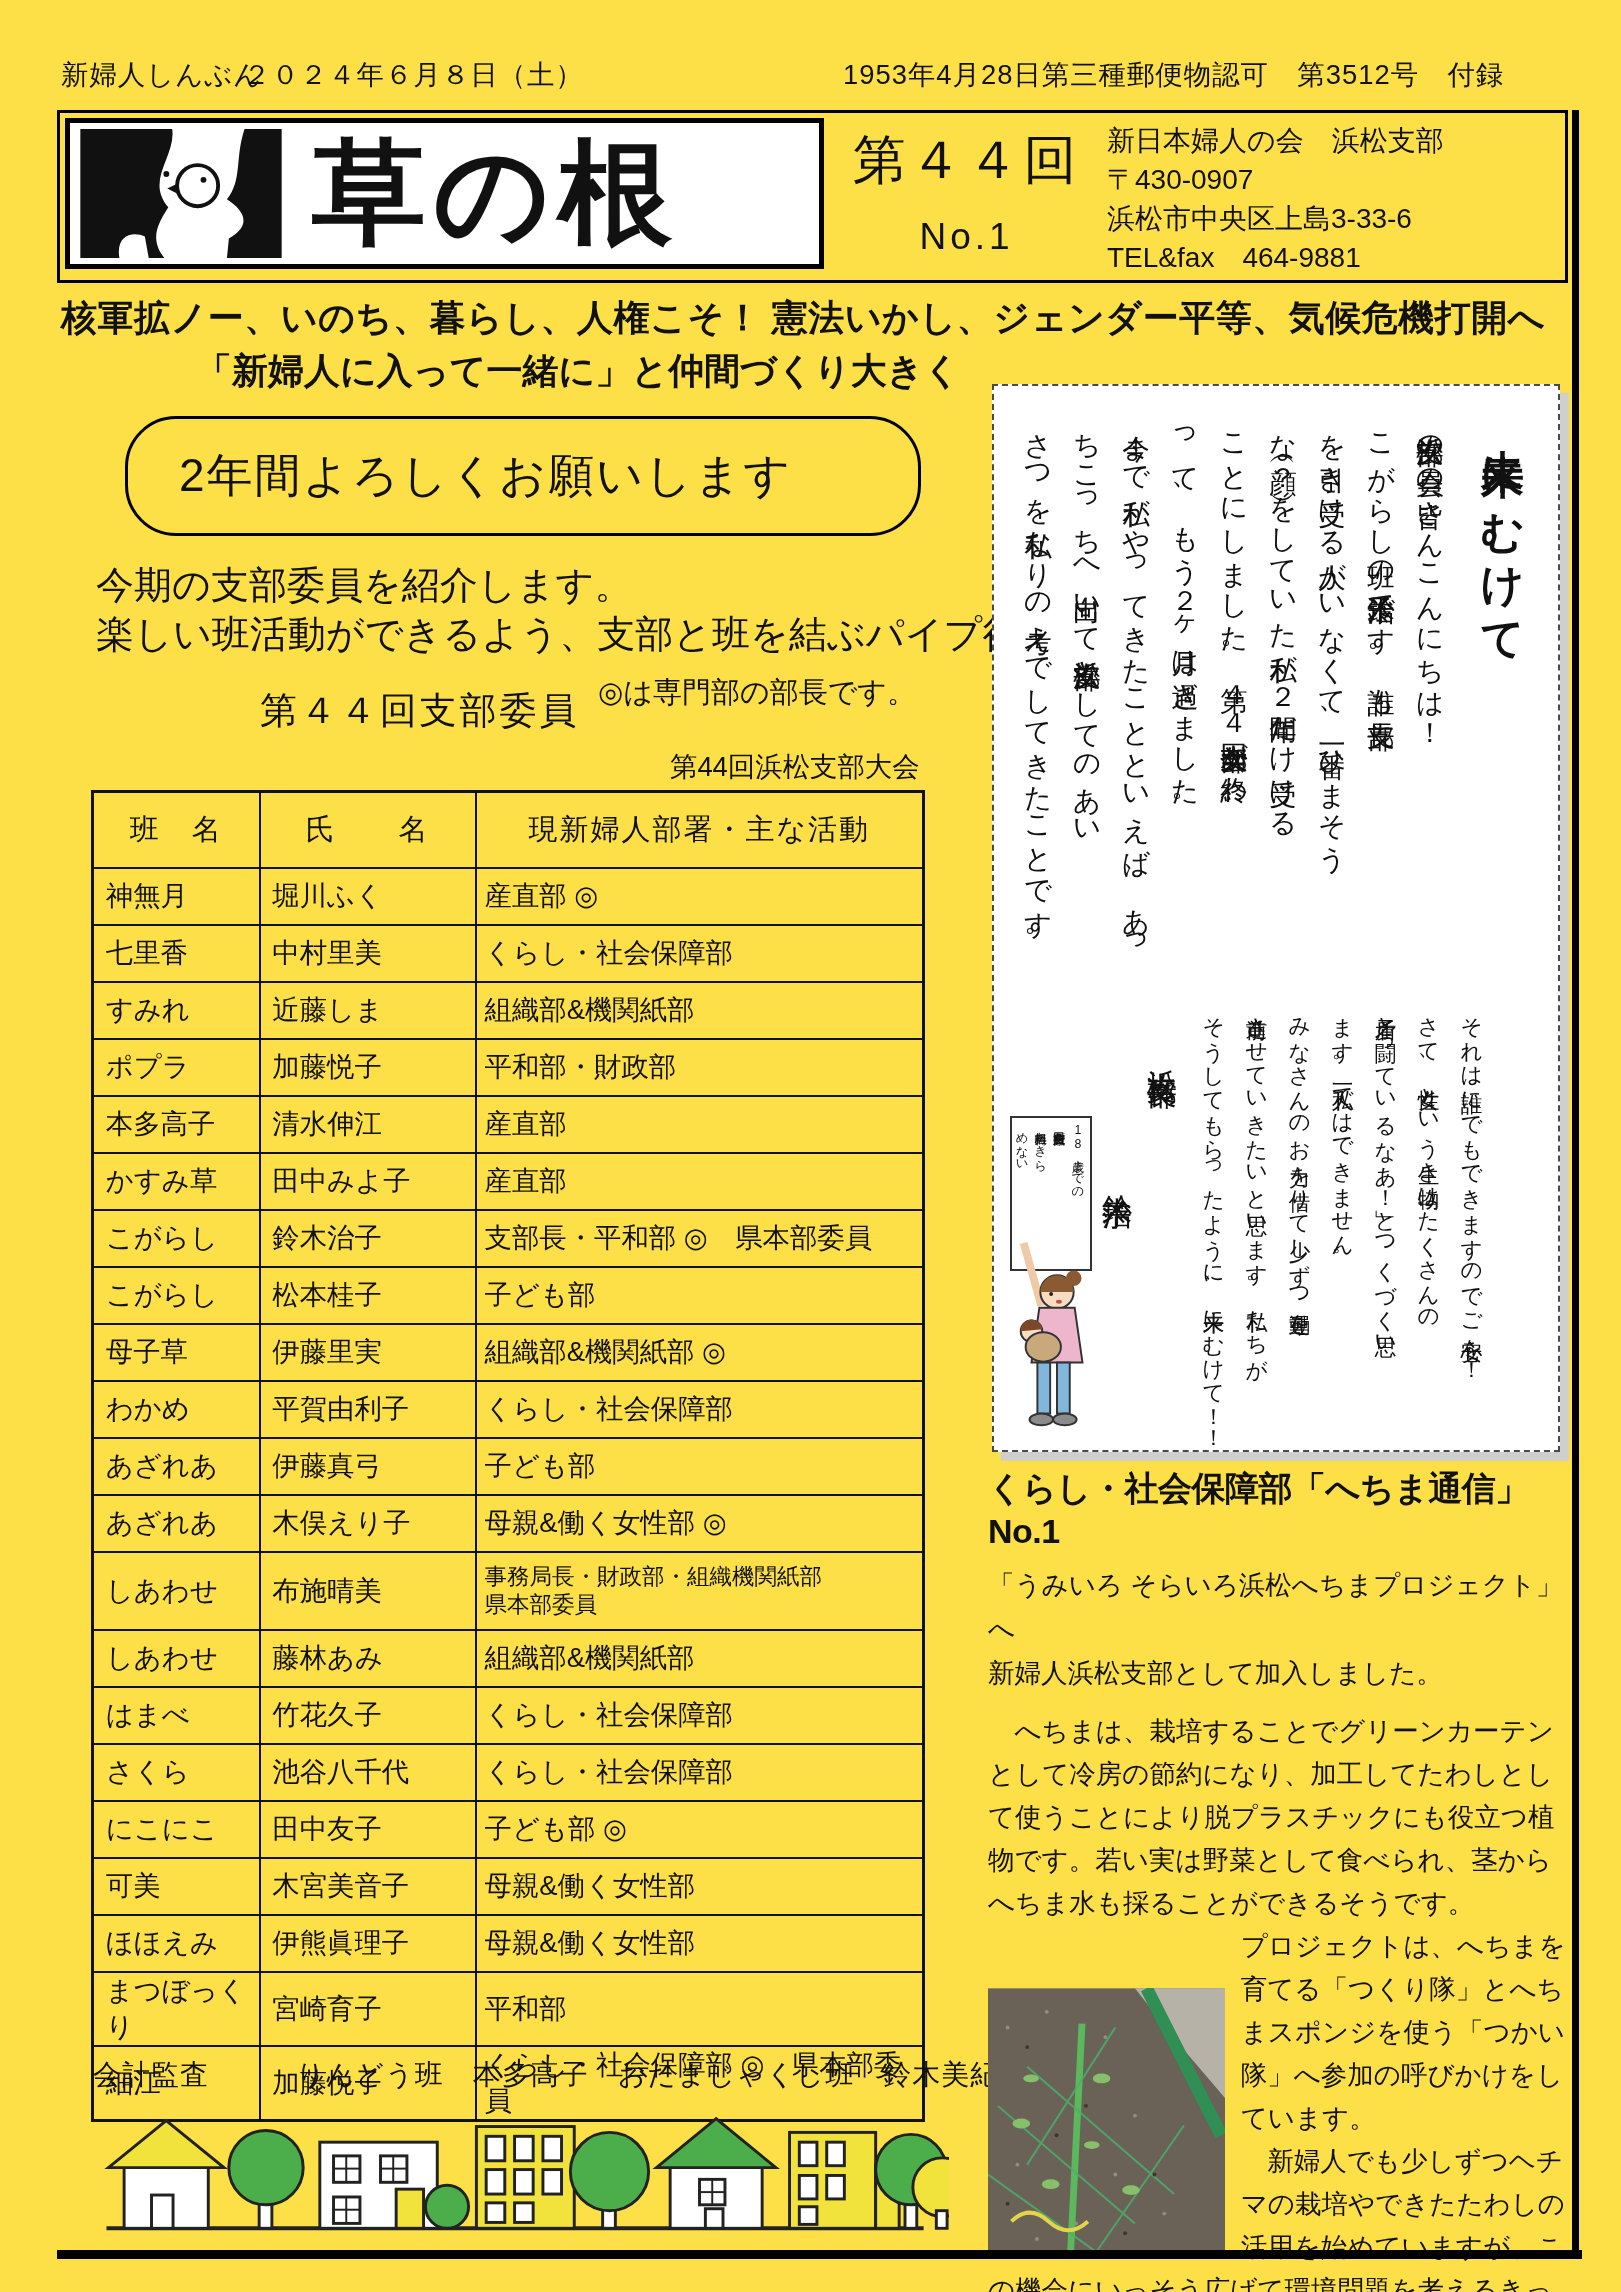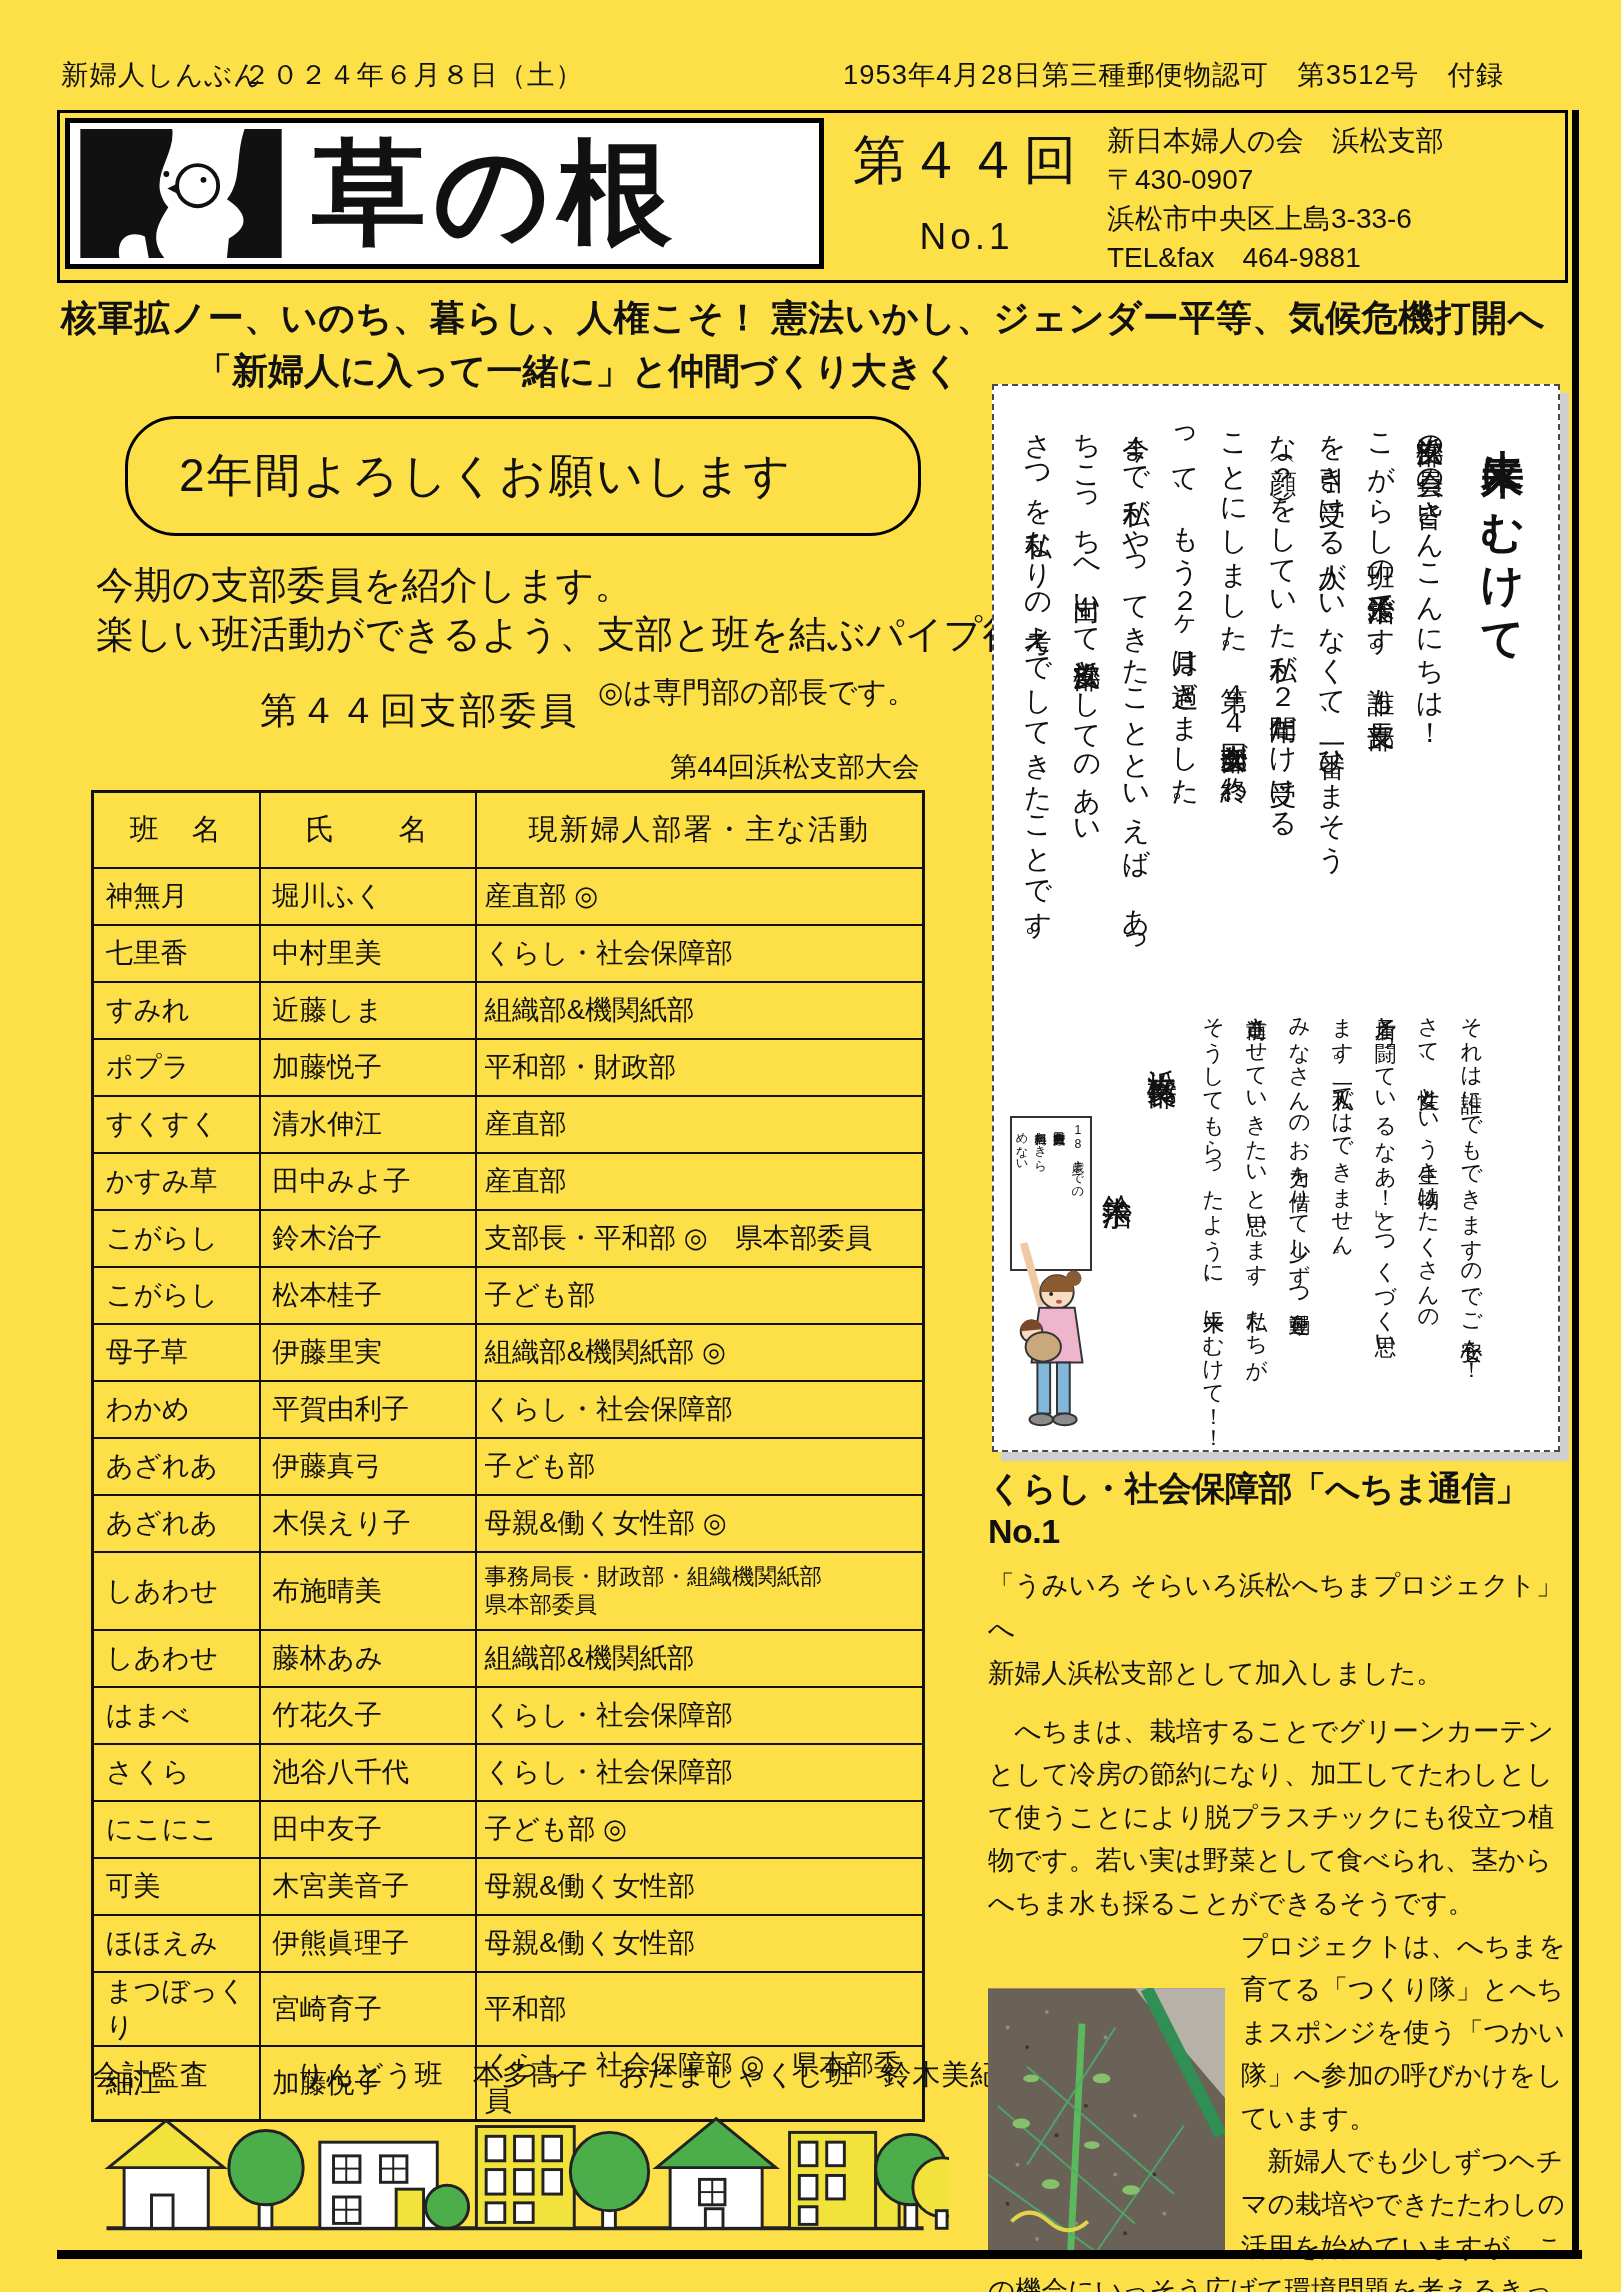--- a/index.html
+++ b/index.html
@@ -146,21 +146,21 @@
           <td class="c0">すみれ</td>
           <td class="c1">近藤しま</td>
           <td class="c2">組織部&amp;機関紙部</td>
         </tr>
         <tr>
           <td class="c0">ポプラ</td>
           <td class="c1">加藤悦子</td>
           <td class="c2">平和部・財政部</td>
         </tr>
         <tr>
-          <td class="c0">すくすく</td>
+          <td class="c0">本多高子</td>
           <td class="c1">清水伸江</td>
           <td class="c2">産直部</td>
         </tr>
         <tr>
           <td class="c0">かすみ草</td>
           <td class="c1">田中みよ子</td>
           <td class="c2">産直部</td>
         </tr>
         <tr>
           <td class="c0">こがらし</td>

